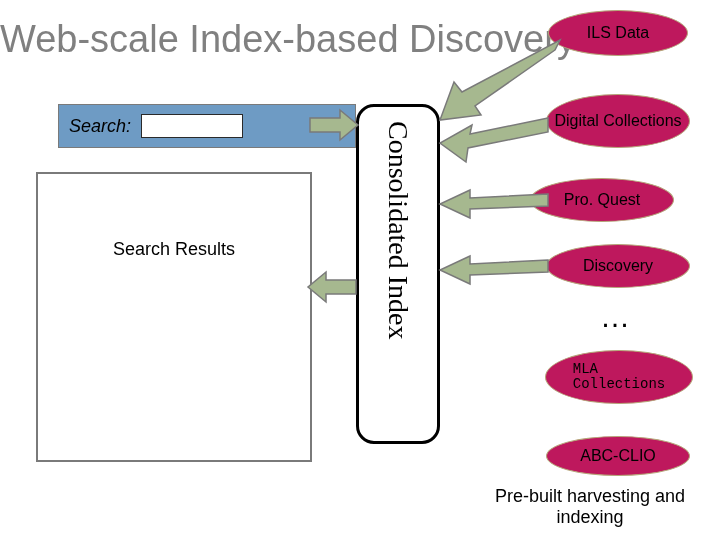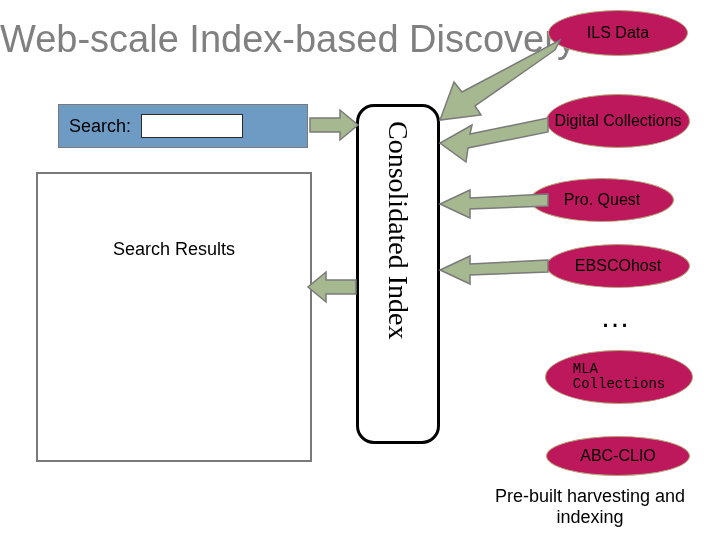--- a/index.html
+++ b/index.html
@@ -16,28 +16,29 @@
     position: absolute;
     left: 0;
     top: 18px;
     font-size: 38px;
     color: #808080;
   }
   .search-bar {
     position: absolute;
     left: 58px;
     top: 104px;
-    width: 250px;
+    width: 298px;
     height: 44px;
     background: #6e9bc4;
     border: 1px solid #7a7a7a;
     display: flex;
     align-items: center;
     padding-left: 10px;
     box-sizing: border-box;
+    font-style: italic;
   }
   .search-bar .label {
     font-size: 18px;
     color: #000;
     margin-right: 10px;
   }
   .search-bar .field {
     background: #fff;
     width: 100px;
     height: 22px;
@@ -146,21 +147,21 @@
 <div class="ellipse e1">
     <span>ILS Data</span>
   </div>
 <div class="ellipse e2">
     <span>Digital Collections</span>
   </div>
 <div class="ellipse e3">
     <span>Pro. Quest</span>
   </div>
 <div class="ellipse e4">
-    <span>EBSCOhost</span>
+    <span>Discovery</span>
   </div>
 <div class="dots">…</div>
 <div class="ellipse e5">
   <span><span>MLA</span><br><span>Collections</span></span>
 </div>
 <div class="ellipse e6">
     <span>ABC-CLIO</span>
   </div>
 
 <div class="caption">Pre-built harvesting and indexing</div>

